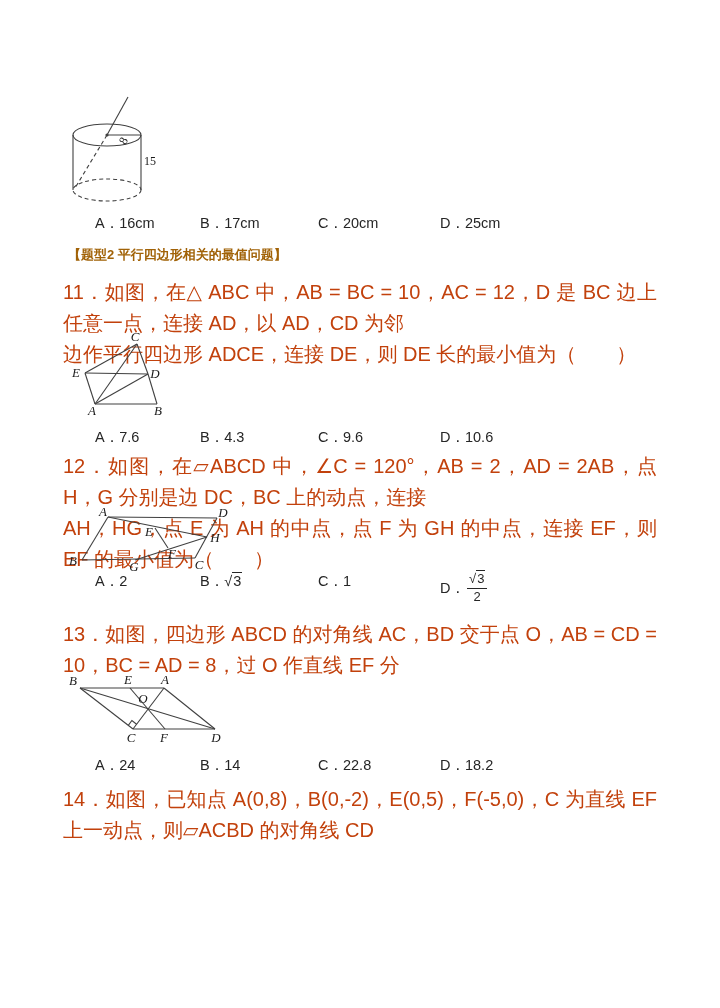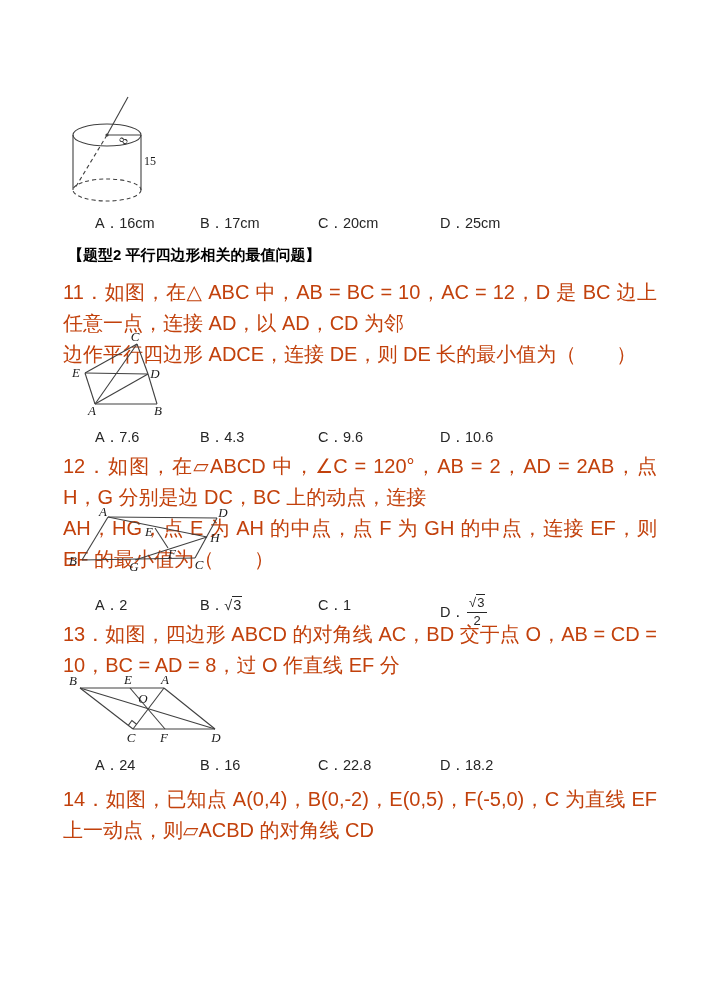--- a/index.html
+++ b/index.html
@@ -1,20 +1,20 @@
 <!DOCTYPE html>
 <html><head>
 <meta charset="utf-8">
 <style>
   *{margin:0;padding:0;box-sizing:border-box}
   html,body{width:720px;height:1008px;background:#ffffff}
   body{position:relative;font-family:"Liberation Sans","DejaVu Sans",sans-serif;color:#262626}
   .qtext{position:absolute;left:63px;width:594px;font-size:20px;line-height:31px;text-align:justify;color:#c2410c}
   .qline{display:block}
-  .heading{position:absolute;left:68px;font-size:15px;font-weight:bold;color:#000000;white-space:nowrap}
+  .heading{position:absolute;left:68px;font-size:13px;font-weight:bold;color:#a16207;white-space:nowrap}
   .opts{position:absolute;left:0;width:584px;height:26px;font-size:14.5px}
   .opts .opt{position:absolute;top:0;white-space:nowrap}
   .opt-a{left:95px}.opt-b{left:200px}.opt-c{left:318px}.opt-d{left:440px}
   .fig{position:absolute;overflow:visible}
   .fig line,.fig path,.fig ellipse,.fig polyline{stroke:#404040;stroke-width:1.1;fill:none}
   .fig .dashed{stroke-dasharray:4,3}
   .fig text{font-family:"Liberation Serif","DejaVu Serif",serif;font-style:italic;font-size:13px;fill:#1a1a1a;stroke:none}
   .fig text.dim{font-family:"Liberation Serif","DejaVu Serif",serif;font-style:normal;font-size:12px}
   .sqrt{white-space:nowrap}
   .sqrt .radicand{border-top:1px solid currentColor;padding:0 1px}
@@ -92,21 +92,21 @@
   <text x="38" y="11" text-anchor="middle">A</text>
   <text x="158" y="12" text-anchor="middle">D</text>
   <text x="8" y="60" text-anchor="middle">B</text>
   <text x="134" y="64" text-anchor="middle">C</text>
   <text x="84" y="31" text-anchor="middle">E</text>
   <text x="107" y="53" text-anchor="middle">F</text>
   <text x="69" y="66" text-anchor="middle">G</text>
   <text x="150" y="37" text-anchor="middle">H</text>
 </svg>
 
-<div class="opts" style="top:596px">
+<div class="opts" style="top:572px">
   <span class="opt opt-a">A．2</span>
   <span class="opt opt-b"><span>B．</span><span class="sqrt"><span>√</span><span class="radicand">3</span></span></span>
   <span class="opt opt-c">C．1</span>
   <span class="opt opt-d opt-d-frac">
       <span>D．</span>
       <span class="frac">
         <span class="num"><span class="sqrt"><span>√</span><span class="radicand">3</span></span></span>
         <span class="den">2</span>
       </span>
     </span>
@@ -129,20 +129,20 @@
   <text x="63" y="12" text-anchor="middle">E</text>
   <text x="100" y="12" text-anchor="middle">A</text>
   <text x="78" y="31" text-anchor="middle">O</text>
   <text x="66" y="70" text-anchor="middle">C</text>
   <text x="99" y="70" text-anchor="middle">F</text>
   <text x="151" y="70" text-anchor="middle">D</text>
 </svg>
 
 <div class="opts" style="top:756px">
   <span class="opt opt-a">A．24</span>
-  <span class="opt opt-b">B．16</span>
+  <span class="opt opt-b">B．14</span>
   <span class="opt opt-c">C．22.8</span>
   <span class="opt opt-d">D．18.2</span>
 </div>
 
 <div class="qtext" style="top:784px">
-  <span class="qline">14．如图，已知点 A(0,4)，B(0,-2)，E(0,5)，F(-5,0)，C 为直线 EF 上一动点，则▱ACBD 的对角线 CD</span>
+  <span class="qline">14．如图，已知点 A(0,8)，B(0,-2)，E(0,5)，F(-5,0)，C 为直线 EF 上一动点，则▱ACBD 的对角线 CD</span>
 </div>
 
 </body></html>

